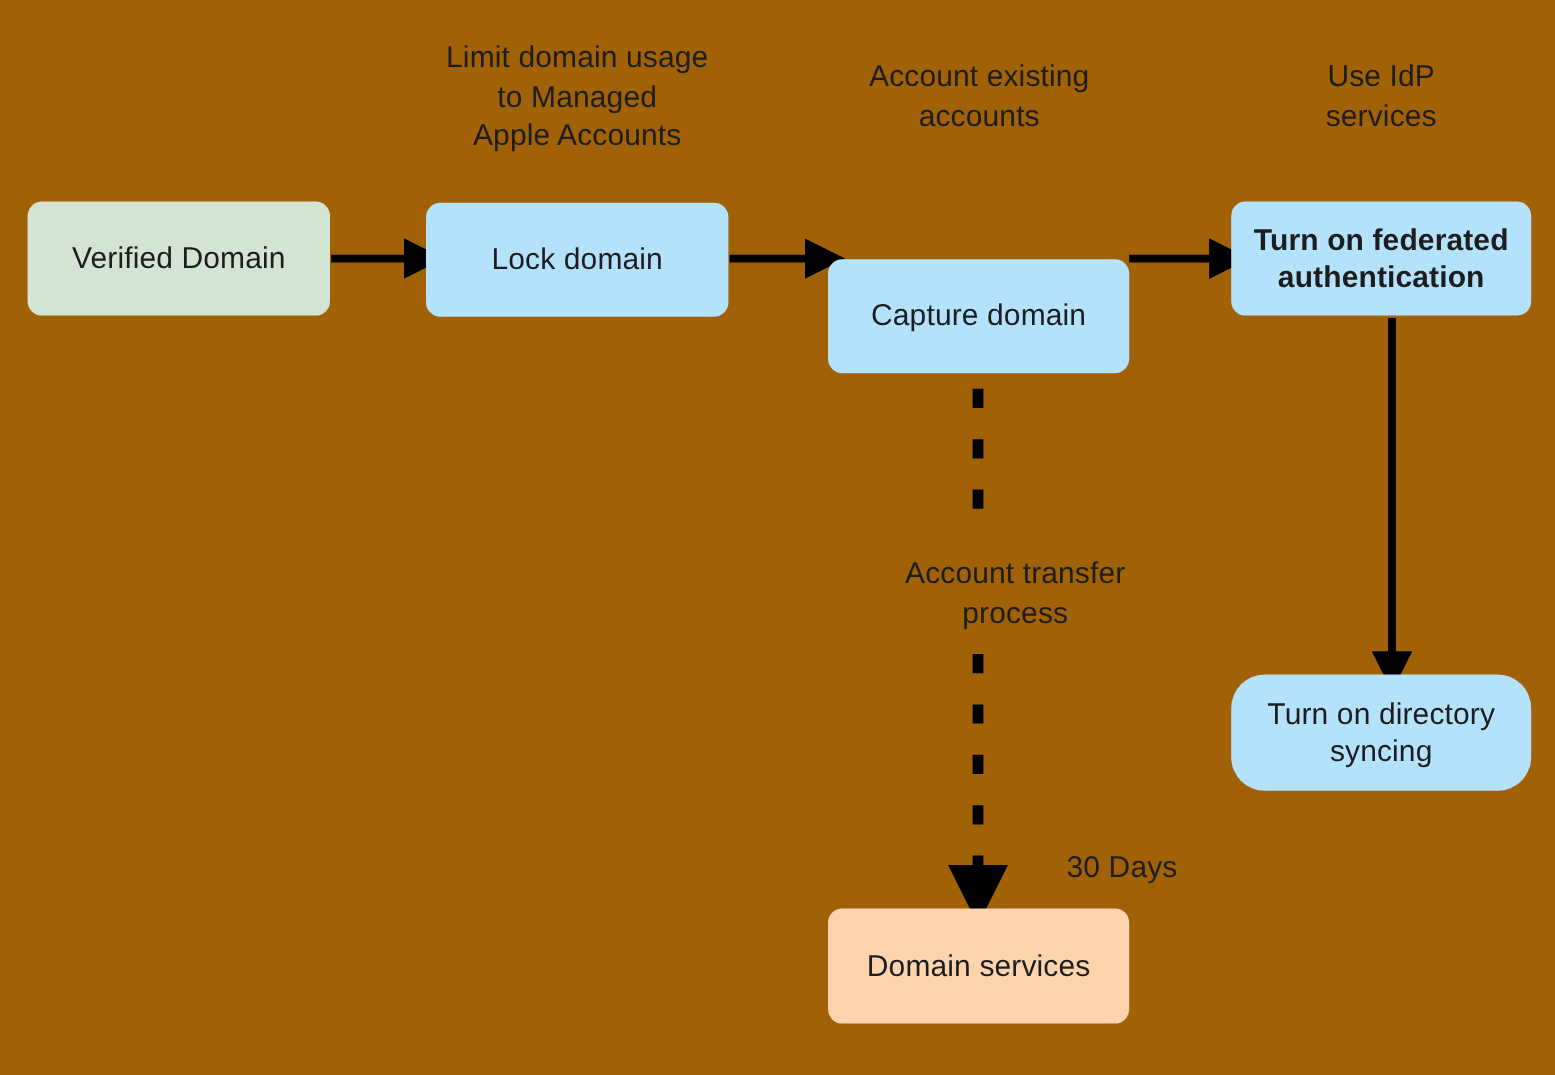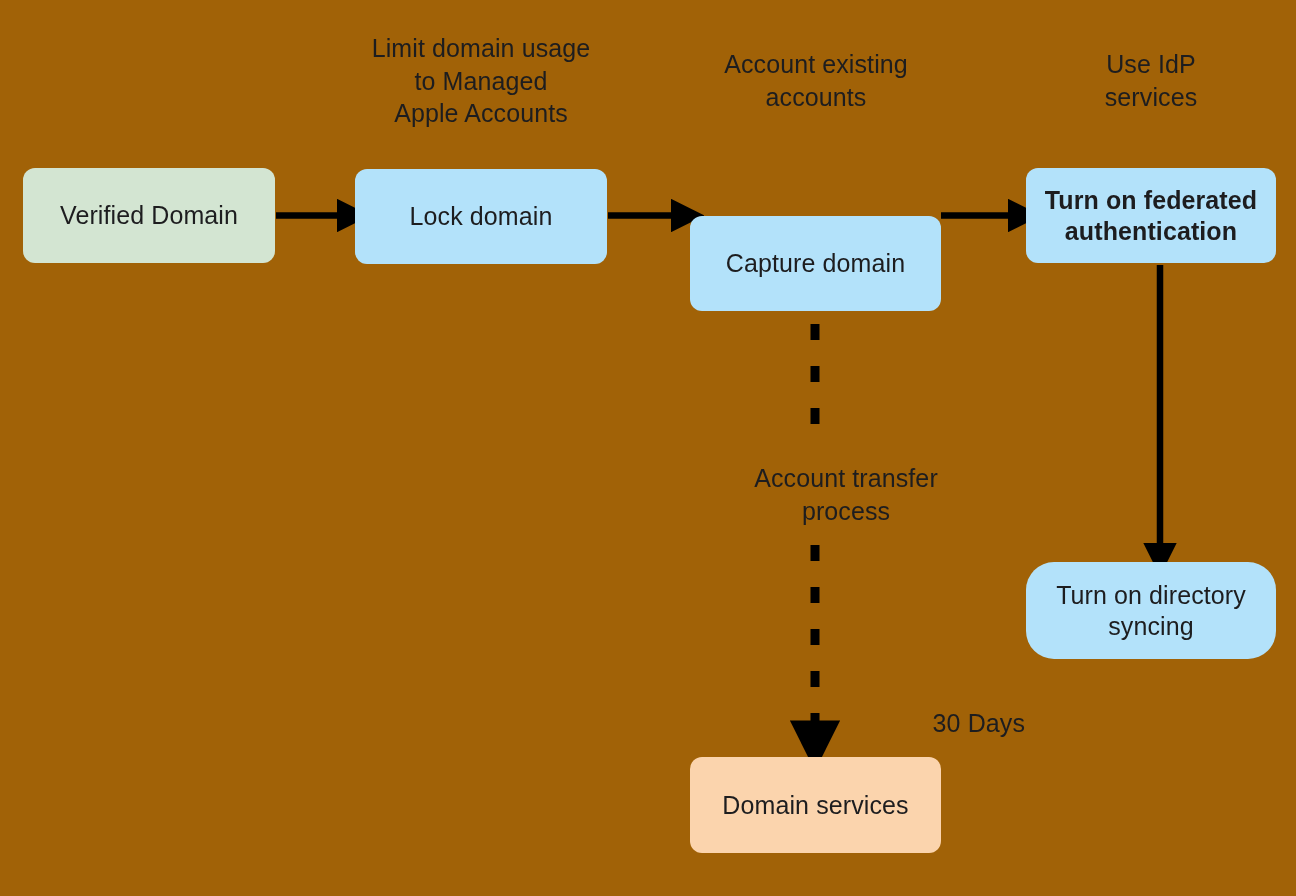--- a/index.html
+++ b/index.html
@@ -43,21 +43,21 @@
   .caption {
     position: absolute;
     text-align: center;
     color: #1d1d1f;
     font-size: 25px;
     line-height: 1.30;
     letter-spacing: 0.1px;
     white-space: pre-line;
   }
   .caption-left {
-    text-align: right;
+    text-align: center;
   }
 
   
   #connectors {
     position: absolute;
     left: 0;
     top: 0;
     width: 1296px;
     height: 896px;
     pointer-events: none;

